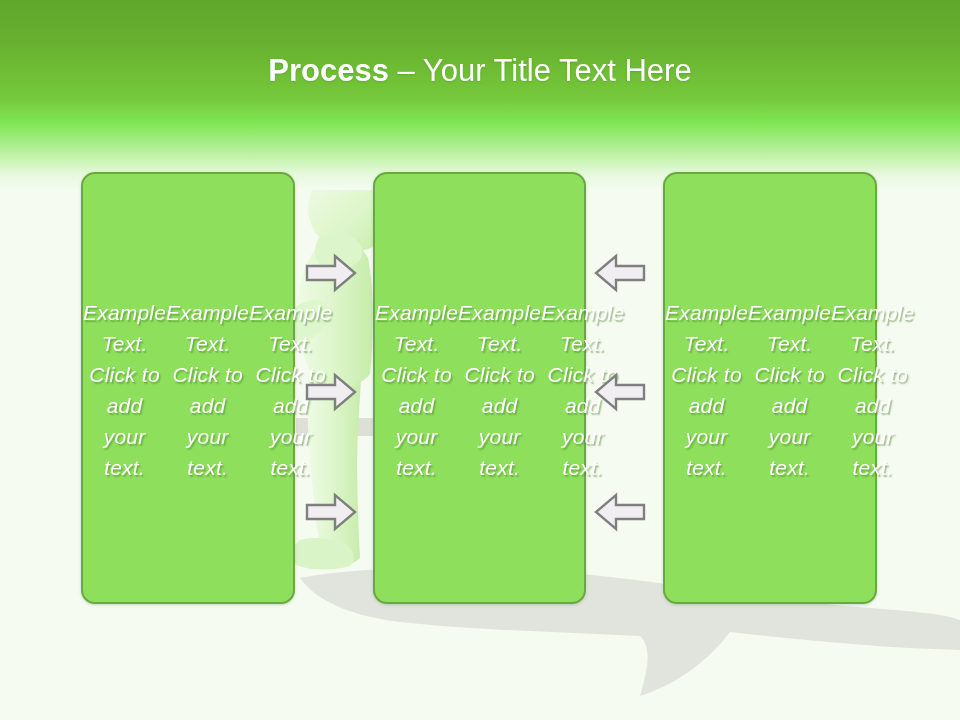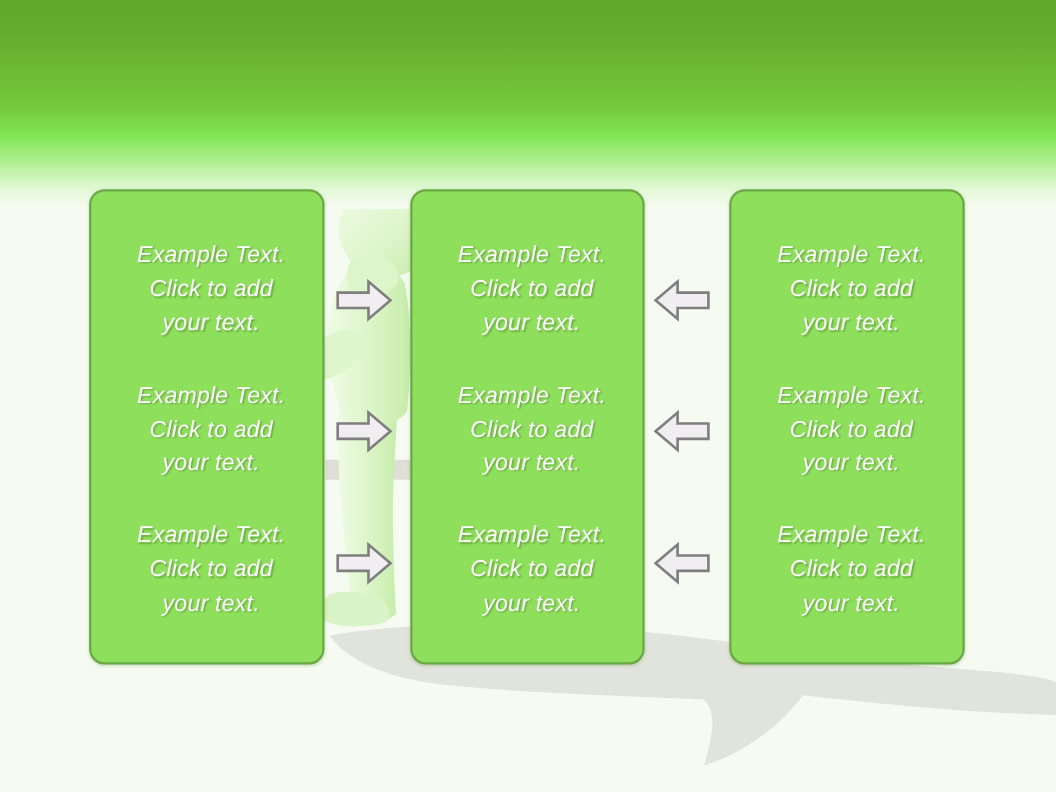--- a/index.html
+++ b/index.html
@@ -55,24 +55,23 @@
 
   
   .card {
     position: absolute;
     box-sizing: border-box;
     background: #8ee05c;
     border: 2px solid #6aa843;
     border-radius: 14px;
     box-shadow: 0 1px 3px rgba(90,140,60,0.30);
     display: flex;
-    flex-direction: column;
     justify-content: space-around;
     align-items: center;
-    padding: 26px 12px 20px 20px;
+    padding: 26px 12px 20px 0;
   }
   .card-1 { left: 81px;  top: 172px; width: 214px; height: 432px; }
   .card-2 { left: 373px; top: 172px; width: 213px; height: 432px; }
   .card-3 { left: 663px; top: 172px; width: 214px; height: 432px; }
 
   .card-text {
     width: 100%;
     text-align: center;
     color: #ffffff;
     font-style: italic;
@@ -168,20 +167,23 @@
 
         <ellipse cx="352" cy="208" rx="44" ry="44" fill="url(#headG)"></ellipse>
         <path d="M320,236 C312,248 314,262 324,268 C338,274 356,268 362,256
                  C364,244 354,234 340,232 Z" fill="#ddf5cb"></path>
       </g>
     </svg>
   </div>
 
   <div class="bg-band"></div>
 
+  <div class="title">
+    <span class="t-bold">Process</span><span class="t-reg"> – </span><span class="t-reg">Your Title Text Here</span>
+  </div>
 
   <div class="card card-1">
     <div class="card-text">Example Text.
 Click  to add
 your text.</div>
     <div class="card-text">Example Text.
 Click  to add
 your text.</div>
     <div class="card-text">Example Text.
 Click  to add

